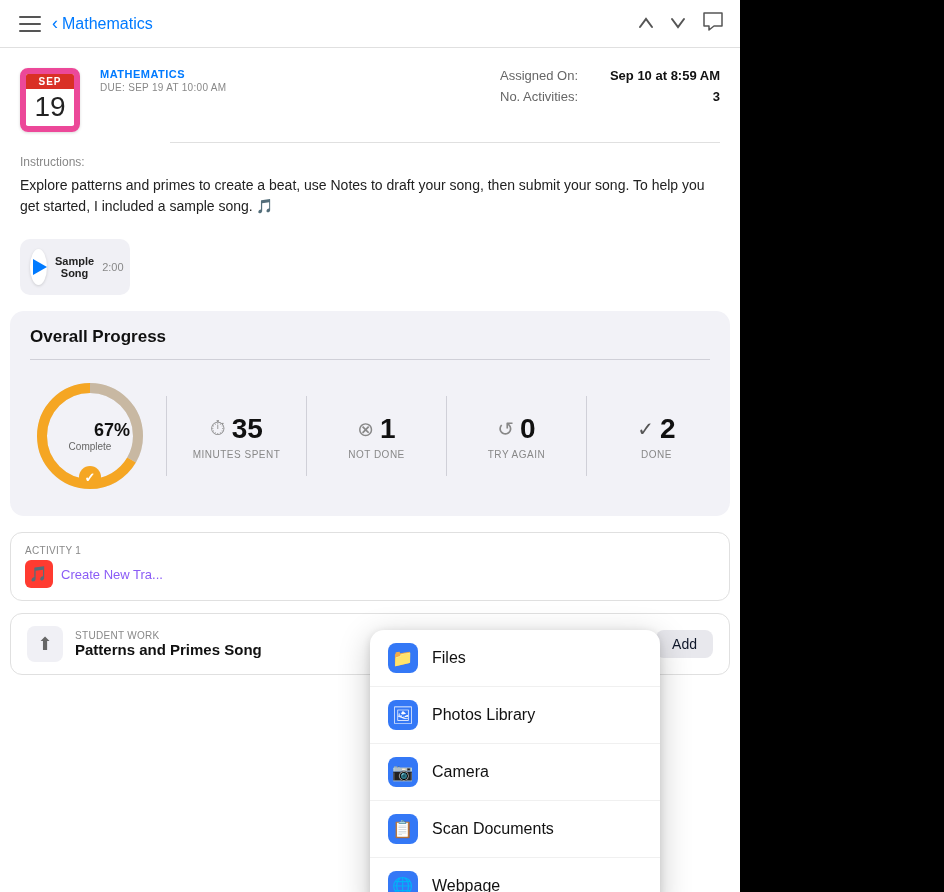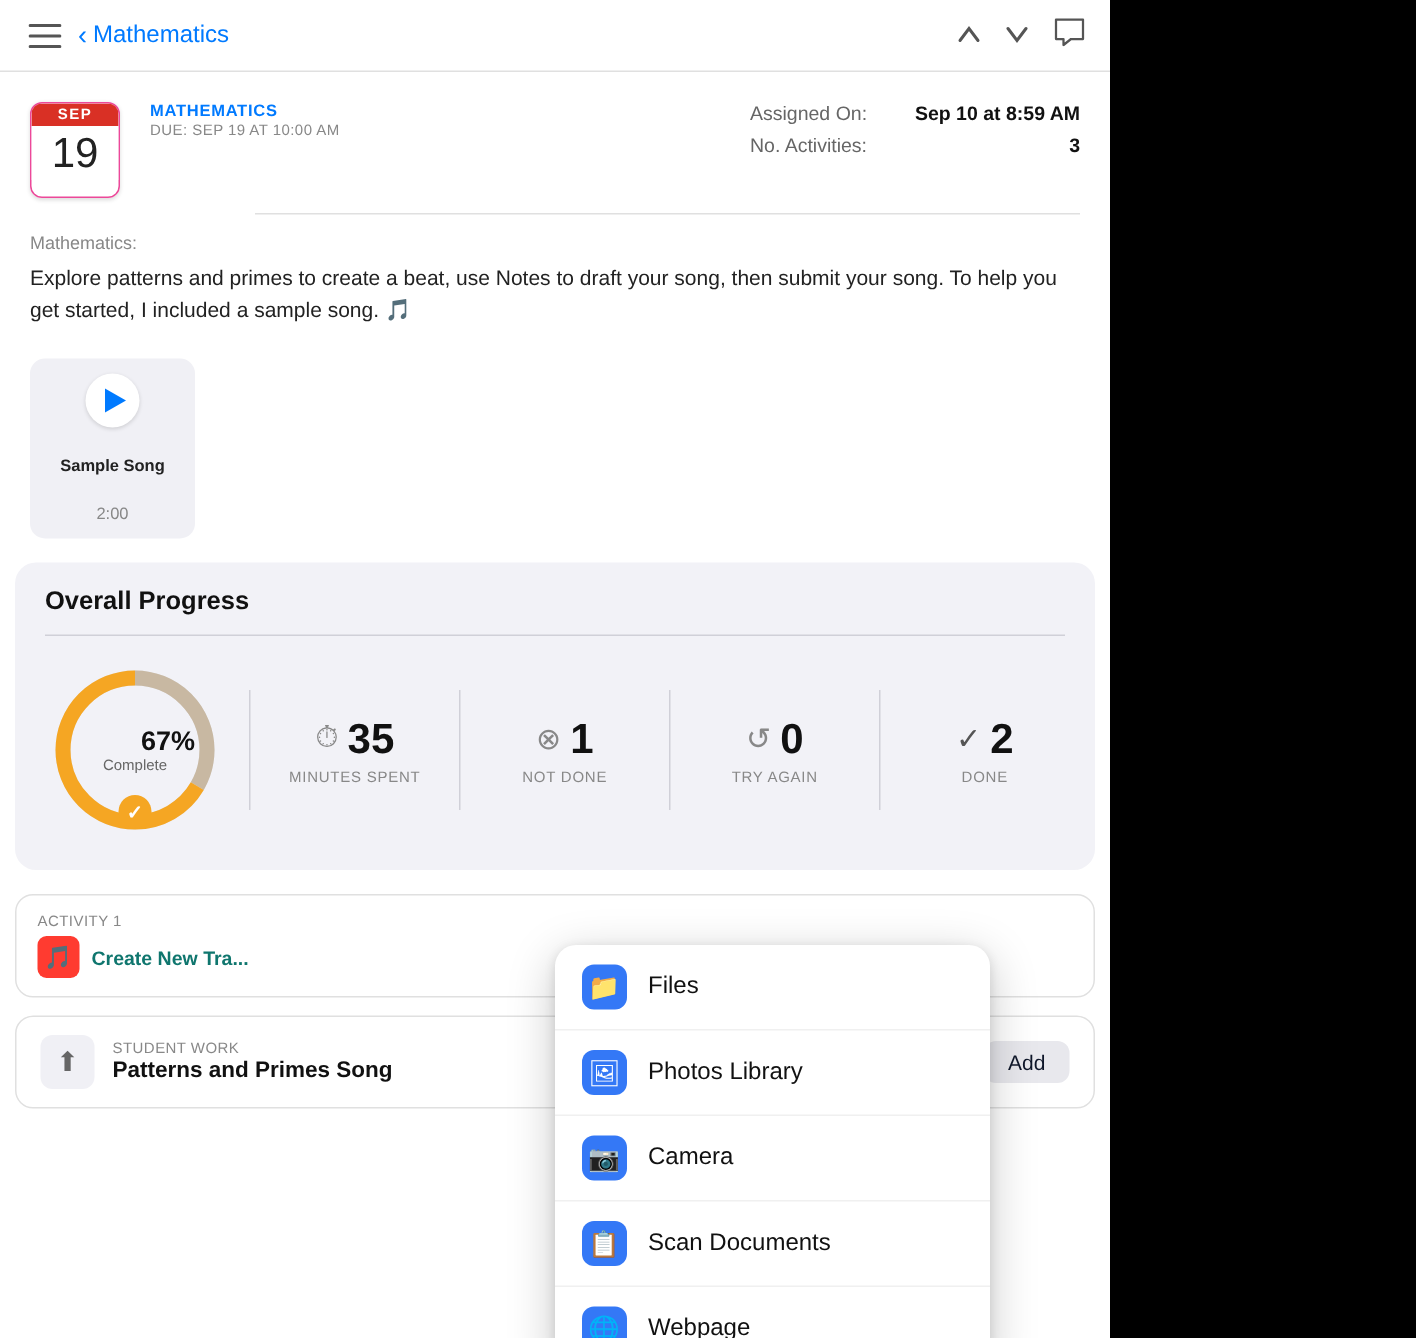--- a/index.html
+++ b/index.html
@@ -69,21 +69,21 @@
     
     .assignment-header {
       display: flex;
       padding: 20px 20px 10px 20px;
       gap: 20px;
       align-items: flex-start;
     }
     .calendar-icon {
       width: 60px; height: 64px;
       border-radius: 8px;
-      border: 1px solid #ec4899;
+      border: 6px solid #ec4899;
       overflow: hidden;
       flex-shrink: 0;
       box-shadow: 0 1px 3px rgba(0,0,0,0.15);
     }
     .cal-top {
       background: #d93025;
       color: #fff;
       text-align: center;
       font-size: 10px;
       font-weight: 600;
@@ -161,23 +161,23 @@
     }
 
     
     .sample-song-card {
       margin: 10px 20px;
       width: 110px;
       background: #f0f0f5;
       border-radius: 10px;
       padding: 10px;
       display: flex;
-      flex-direction: column;
-      align-items: center;
-      gap: 20px;
+      flex-direction: row;
+      align-items: center;
+      gap: 8px;
       cursor: pointer;
     }
     .play-btn-circle {
       width: 36px; height: 36px;
       border-radius: 50%;
       background: #fff;
       display: flex; align-items: center; justify-content: center;
       box-shadow: 0 1px 3px rgba(0,0,0,0.15);
     }
     .play-triangle {
@@ -327,22 +327,22 @@
       width: 28px; height: 28px;
       border-radius: 6px;
       display: flex; align-items: center; justify-content: center;
       font-size: 16px;
       flex-shrink: 0;
     }
     .act-icon-red { background: #ff3b30; }
     .act-icon-yellow { background: #f5a623; }
     .activity-name {
       font-size: 13px;
-      font-weight: 700;
-      color: #0f766e;
+      font-weight: 400;
+      color: #8b5cf6;
       white-space: nowrap;
       overflow: hidden;
       text-overflow: ellipsis;
       max-width: 120px;
     }
 
     
     .student-work-row {
       margin: 12px 10px 0 10px;
       border: 1px solid #e0e0e0;
@@ -473,21 +473,21 @@
       <div class="meta-row">
         <span class="meta-label">No. Activities:</span>
         <span class="meta-value">3</span>
       </div>
     </div>
   </div>
 
   <div class="divider-line"></div>
 
   <div class="instructions-section">
-    <div class="instructions-label">Mathematics:</div>
+    <div class="instructions-label">Instructions:</div>
     <div class="instructions-text">Explore patterns and primes to create a beat, use Notes to draft your song, then submit your song. To help you get started, I included a sample song. 🎵</div>
   </div>
 
   <div class="sample-song-card">
     <div class="play-btn-circle">
       <div class="play-triangle"></div>
     </div>
     <div class="song-title">Sample Song</div>
     <div class="song-duration">2:00</div>
   </div>

